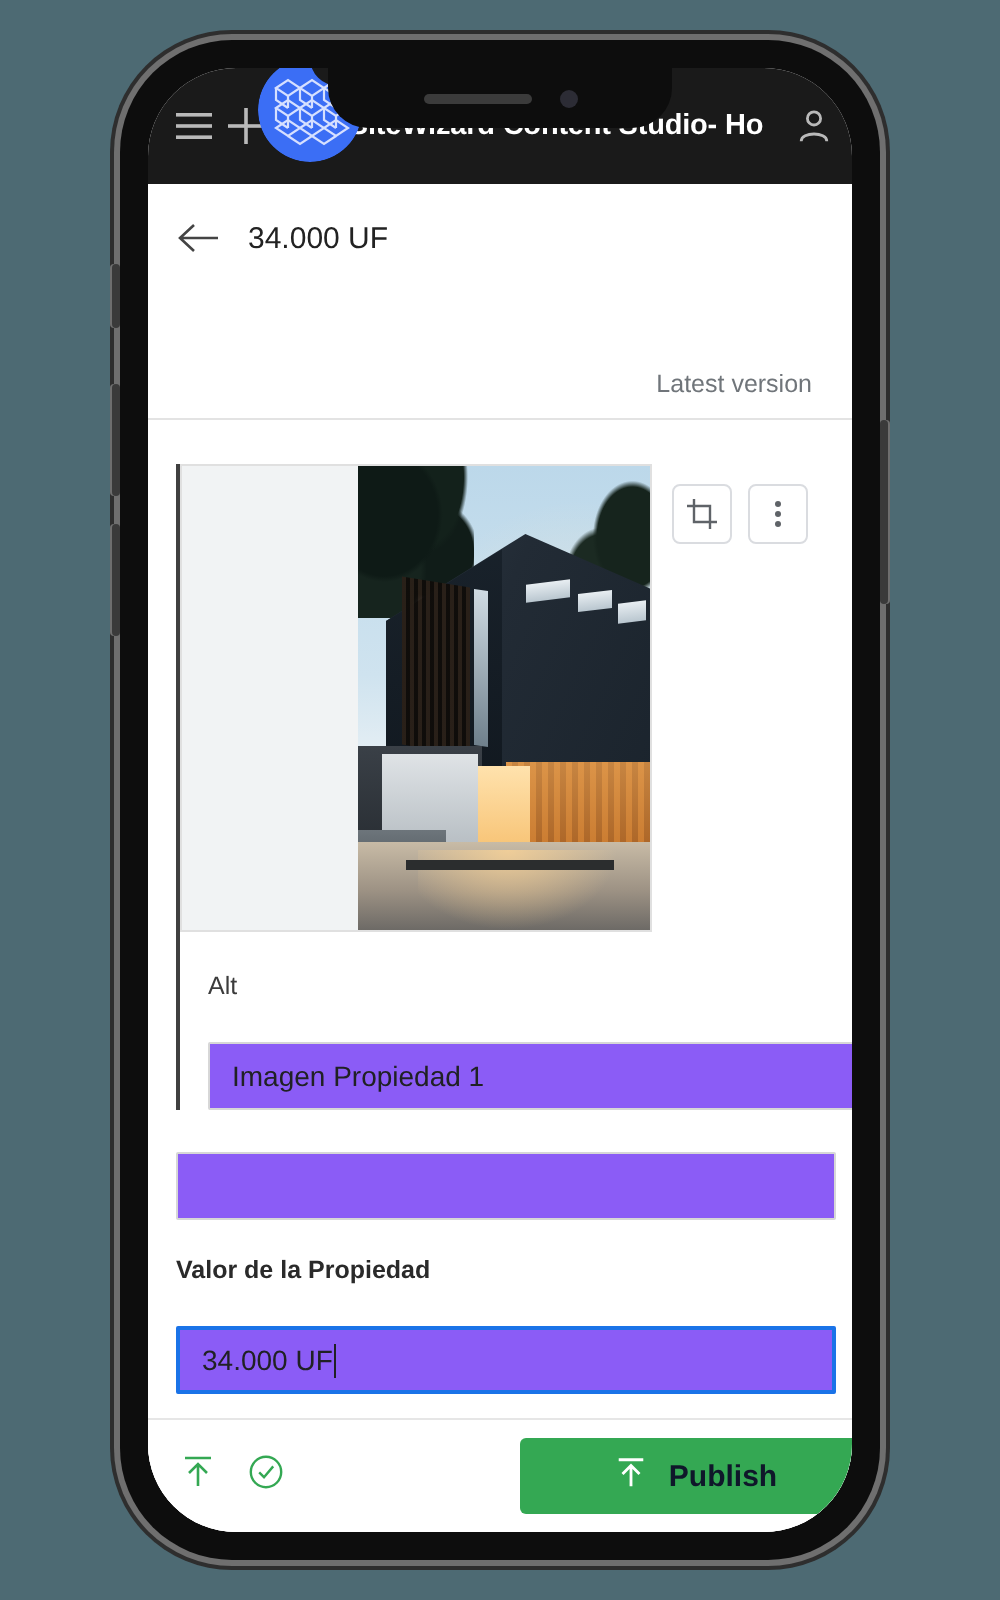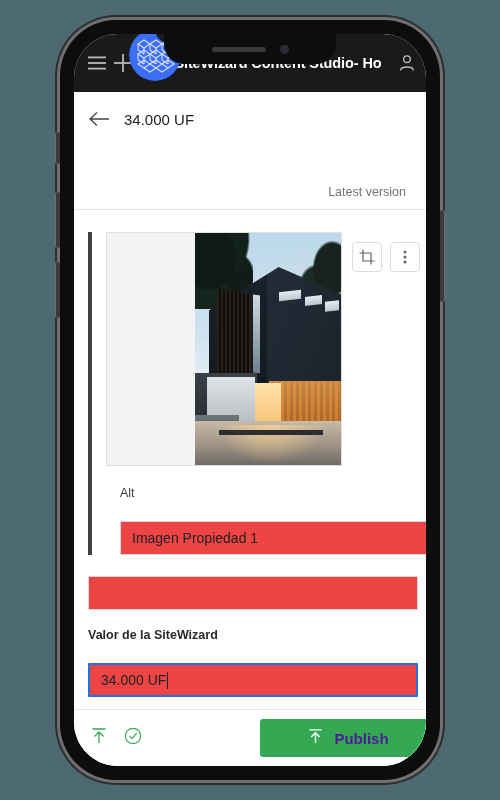--- a/index.html
+++ b/index.html
@@ -170,22 +170,21 @@
   }
   .field-label.sub {
     font-weight: normal;
     color: #3c3c3c;
   }
 
   .block-outer { padding: 0 0 0 14px; }
 
   
   #image-block {
-    border-left: 4px solid #404040;
-    padding-left: 14px;
+    border-left: 2px solid #404040;
     margin-top: 2px;
   }
   #image-preview-row {
     display: flex;
     align-items: flex-start;
     gap: 10px;
   }
   #image-canvas {
     position: relative;
     flex: 0 0 auto;
@@ -305,21 +304,21 @@
     align-items: center;
     justify-content: center;
     color: #5f6368;
     box-sizing: border-box;
   }
 
   
   .text-input {
     height: 34px;
     border: 1px solid #d7d7d7;
-    background: #ef4444;
+    background: #8b5cf6;
     display: flex;
     align-items: center;
     padding: 0 11px;
     font-size: 14px;
     color: #202124;
     box-sizing: border-box;
     border-radius: 1px;
     margin-top: 21px;
   }
   .text-input.focused {
@@ -365,21 +364,21 @@
     left: 186px;
     top: 9px;
     height: 38px;
     min-width: 176px;
     background: #34a853;
     border-radius: 3px;
     display: flex;
     align-items: center;
     justify-content: center;
     gap: 10px;
-    color: #4c1d95;
+    color: #0f172a;
     font-size: 15px;
     font-weight: bold;
     padding: 0 16px;
     box-sizing: border-box;
   }
 </style>
 </head>
 <body>
 
 <div id="phone-frame">
@@ -514,21 +513,21 @@
             <div class="text-input wide">Imagen Propiedad 1</div>
           </div>
         </div>
       </div>
 
       <div class="block-outer field-group">
         <div class="text-input wide" title=""></div>
       </div>
 
       <div class="block-outer field-group">
-        <div class="field-label">Valor de la SiteWizard</div>
+        <div class="field-label">Valor de la Propiedad</div>
         <div class="text-input wide focused">
           <span>34.000 UF</span>
             <span class="caret"></span>
         </div>
       </div>
 
     </div>
 
     <div id="bottom-bar">
       <div id="bottom-left-icons">

